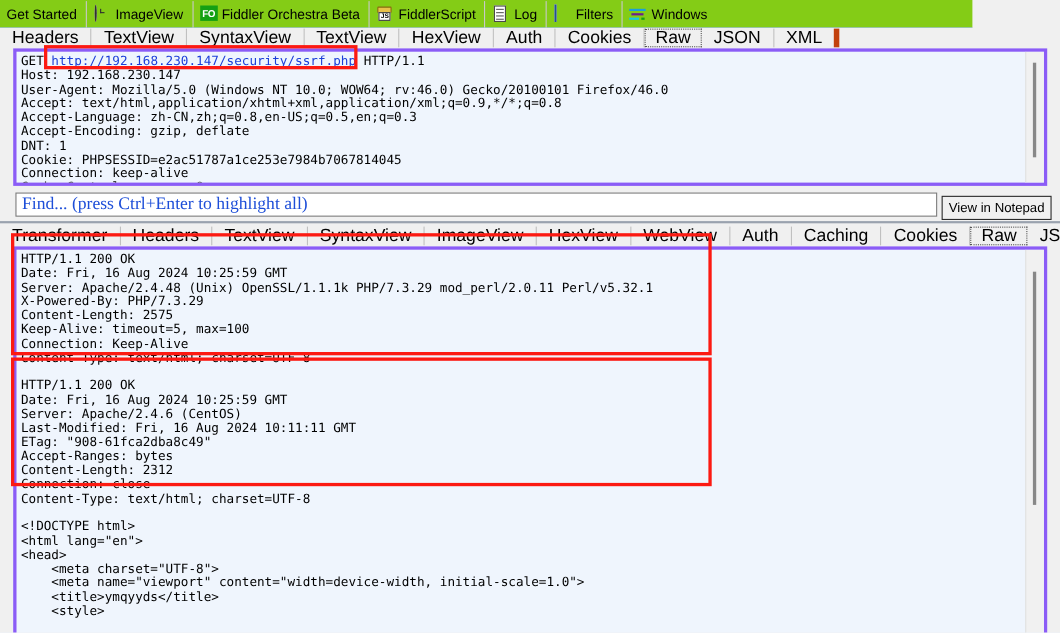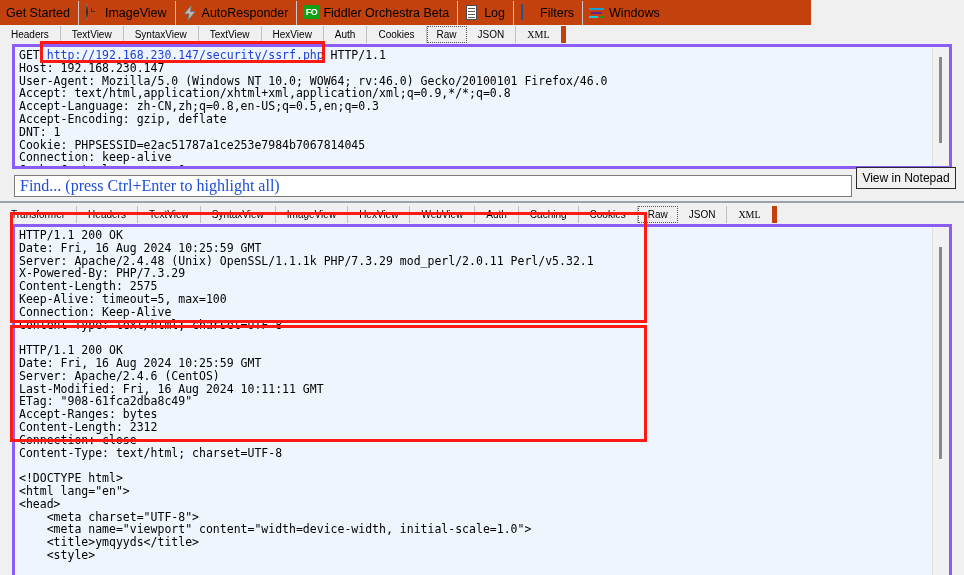--- a/index.html
+++ b/index.html
@@ -7,22 +7,22 @@
     width:964px;height:575px;overflow:hidden;
     background:#f0f0f0;
     font-family:"Liberation Sans", sans-serif;
     font-size:12px;color:#000;
     -webkit-font-smoothing:none;
   }
   .app{position:relative;width:964px;height:575px;background:#f0f0f0;}
 
   
   .toptabs{
-    position:absolute;left:0;top:0;width:811px;height:25px;
-    background:#c2410c;
+    position:absolute;left:0;top:0;width:884px;height:25px;
+    background:#84cc16;
     border-bottom:2px solid #0369a1;
     display:flex;align-items:center;
   }
   .ttab{
     height:24px;display:flex;align-items:center;gap:4px;
     padding:0 8px 0 6px;font-size:12.5px;color:#000;
     border-right:1px solid #c8c8c8;
     box-sizing:border-box;white-space:nowrap;cursor:default;
   }
   .ttab.sel{
@@ -65,32 +65,32 @@
   .ic-tl{position:relative;}
   .ic-tl .b1{position:absolute;left:0;top:3px;width:15px;height:2.2px;background:#1aa0d8;}
   .ic-tl .b2{position:absolute;left:2px;top:7px;width:11px;height:2.2px;background:#6a1f8f;}
   .ic-tl .b3{position:absolute;left:0;top:11px;width:9px;height:2.2px;background:#14c8e6;}
   .ic-tl .d{position:absolute;left:11px;top:11px;width:2.6px;height:2.6px;background:#14a014;}
 
   
   .subtabs{
     position:absolute;left:0;width:964px;height:18px;
     background:#f0f0f0;display:flex;align-items:center;
-    font-size:10px;
+    font-size:16px;
   }
   .stab{
     height:17px;line-height:17px;padding:0 11px;
     border-right:1px solid #c0c0c0;white-space:nowrap;cursor:default;
     box-sizing:border-box;
   }
   .stab.sel{
     border:1px dotted #555;background:#f0f0f0;
     padding:0 9px;height:17px;line-height:15px;
   }
-  .stab.last{border-right:5px solid #c2410c;font-family:Liberation Serif, serif;}
+  .stab.last{border-right:5px solid #c2410c;}
 
   
   .panel{
     position:absolute;background:#eff5fd;
     border:3px solid #8b5cf6;box-sizing:border-box;overflow:hidden;
   }
   .panel .inner{
     position:absolute;left:0;top:0;right:16px;bottom:0;
     padding:2px 0 0 4px;box-sizing:border-box;
     font-family:"DejaVu Sans Mono","Liberation Mono",monospace;
@@ -107,21 +107,21 @@
   .urlbox{color:#1b3fd8;text-decoration:underline;}
 
   
   .findbar{
     position:absolute;left:14px;top:175px;width:838px;height:22px;
     background:#fff;border:1px solid #7a7a7a;box-sizing:border-box;
     display:flex;align-items:center;padding:0 5px;
   }
   .findbar .ph{color:#1d4ed8;font-size:16px;font-family:Liberation Serif, serif;}
   .notepadbtn{
-    position:absolute;left:856px;top:167px;width:100px;height:22px;
+    position:absolute;left:856px;top:178px;width:100px;height:22px;
     background:#f0f0f0;border:1px solid #2a2a2a;box-sizing:border-box;
     display:flex;align-items:center;justify-content:center;
     font-size:12px;cursor:default;
   }
   .hsep2{position:absolute;left:0;width:964px;height:2px;background:#9aa2ae;}
 
   
   .redbox{position:absolute;border:3px solid #fc1a12;box-sizing:border-box;pointer-events:none;}
 </style>
 </head>
@@ -134,37 +134,36 @@
     <div class="ttab">
       <span>Get Started</span>
     </div>
 
     <div class="ttab">
       <span class="ic"><span class="ic-clock"></span></span>
       <span>ImageView</span>
     </div>
 
 
-    <div class="ttab">
-      <span class="ic ic-bolt">
-        <svg width="16" height="16" viewBox="0 0 16 16">
-            <path d="M9.5 0 L2 9 L7 9 L5.5 16 L13.5 6.5 L8.5 6.5 Z" fill="#b8b8b8" stroke="#6a6a6a" stroke-width="0.8"></path>
-          </svg>
-      </span>
-      <span>AutoResponder</span>
-    </div>
 
 
     <div class="ttab">
       <span class="ic">
           <span class="ic-fo">FO</span>
         </span>
       <span>Fiddler Orchestra Beta</span>
     </div>
 
+    <div class="ttab">
+      <span class="ic ic-js">
+          <span class="roll"></span>
+          <span class="box">JS</span>
+        </span>
+      <span>FiddlerScript</span>
+    </div>
 
     <div class="ttab">
       <span class="ic ic-log">
         <span class="pg"></span>
           <span class="ln" style="top:3px"></span>
           <span class="ln" style="top:6px"></span>
           <span class="ln" style="top:9px"></span>
           <span class="ln" style="top:12px"></span>
       </span>
       <span>Log</span>

